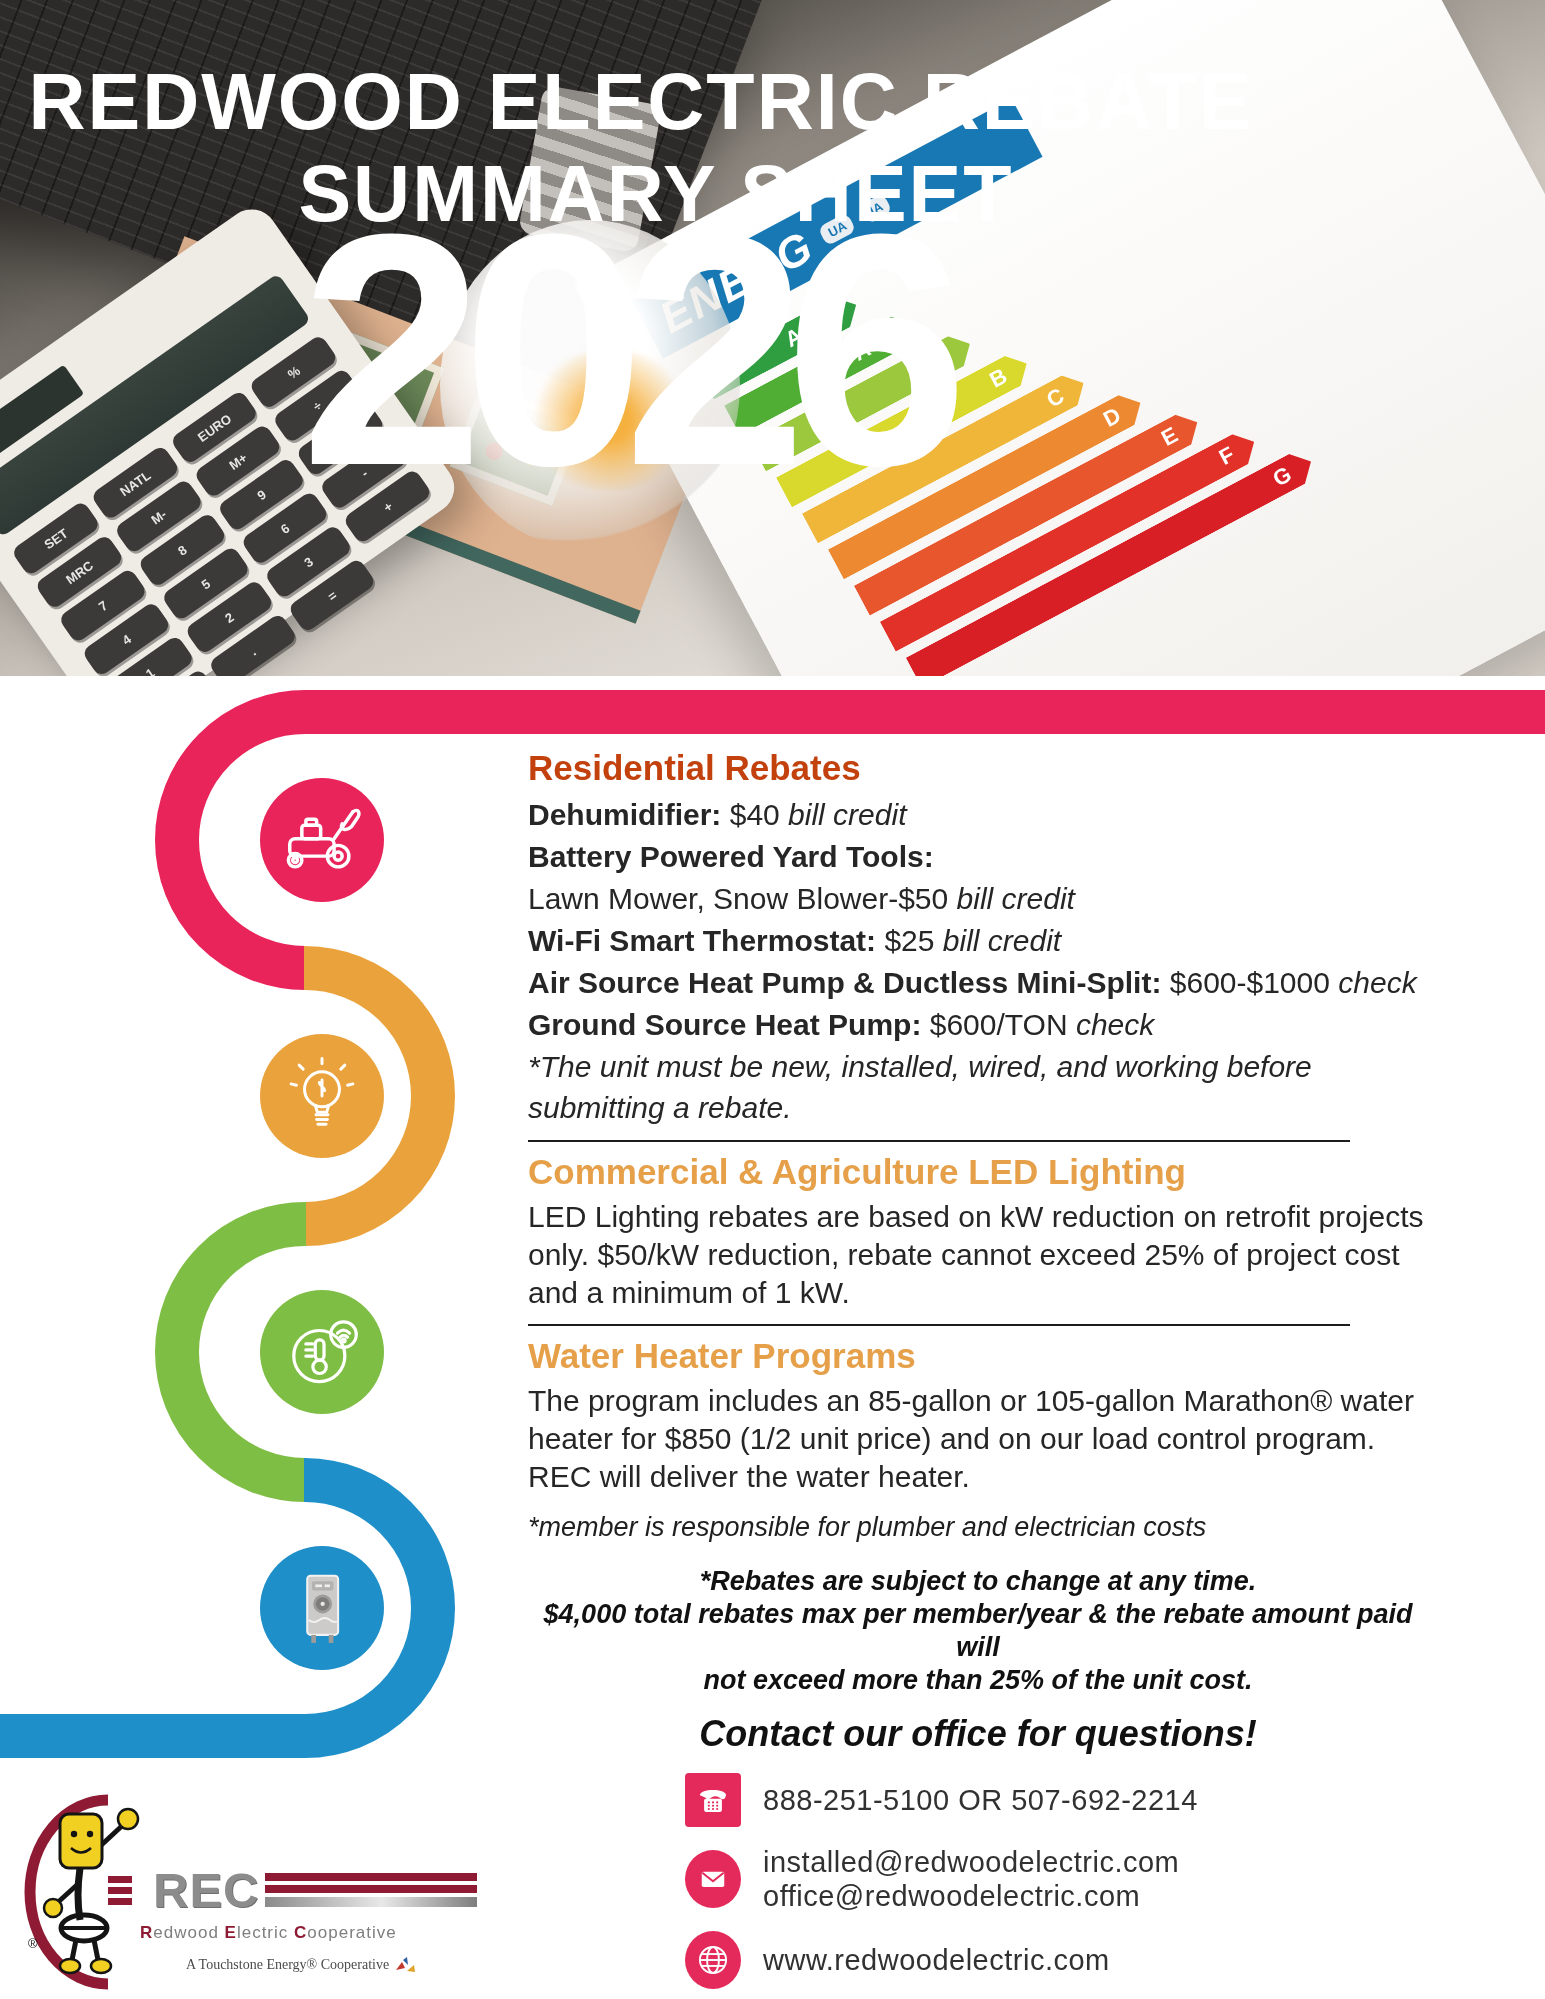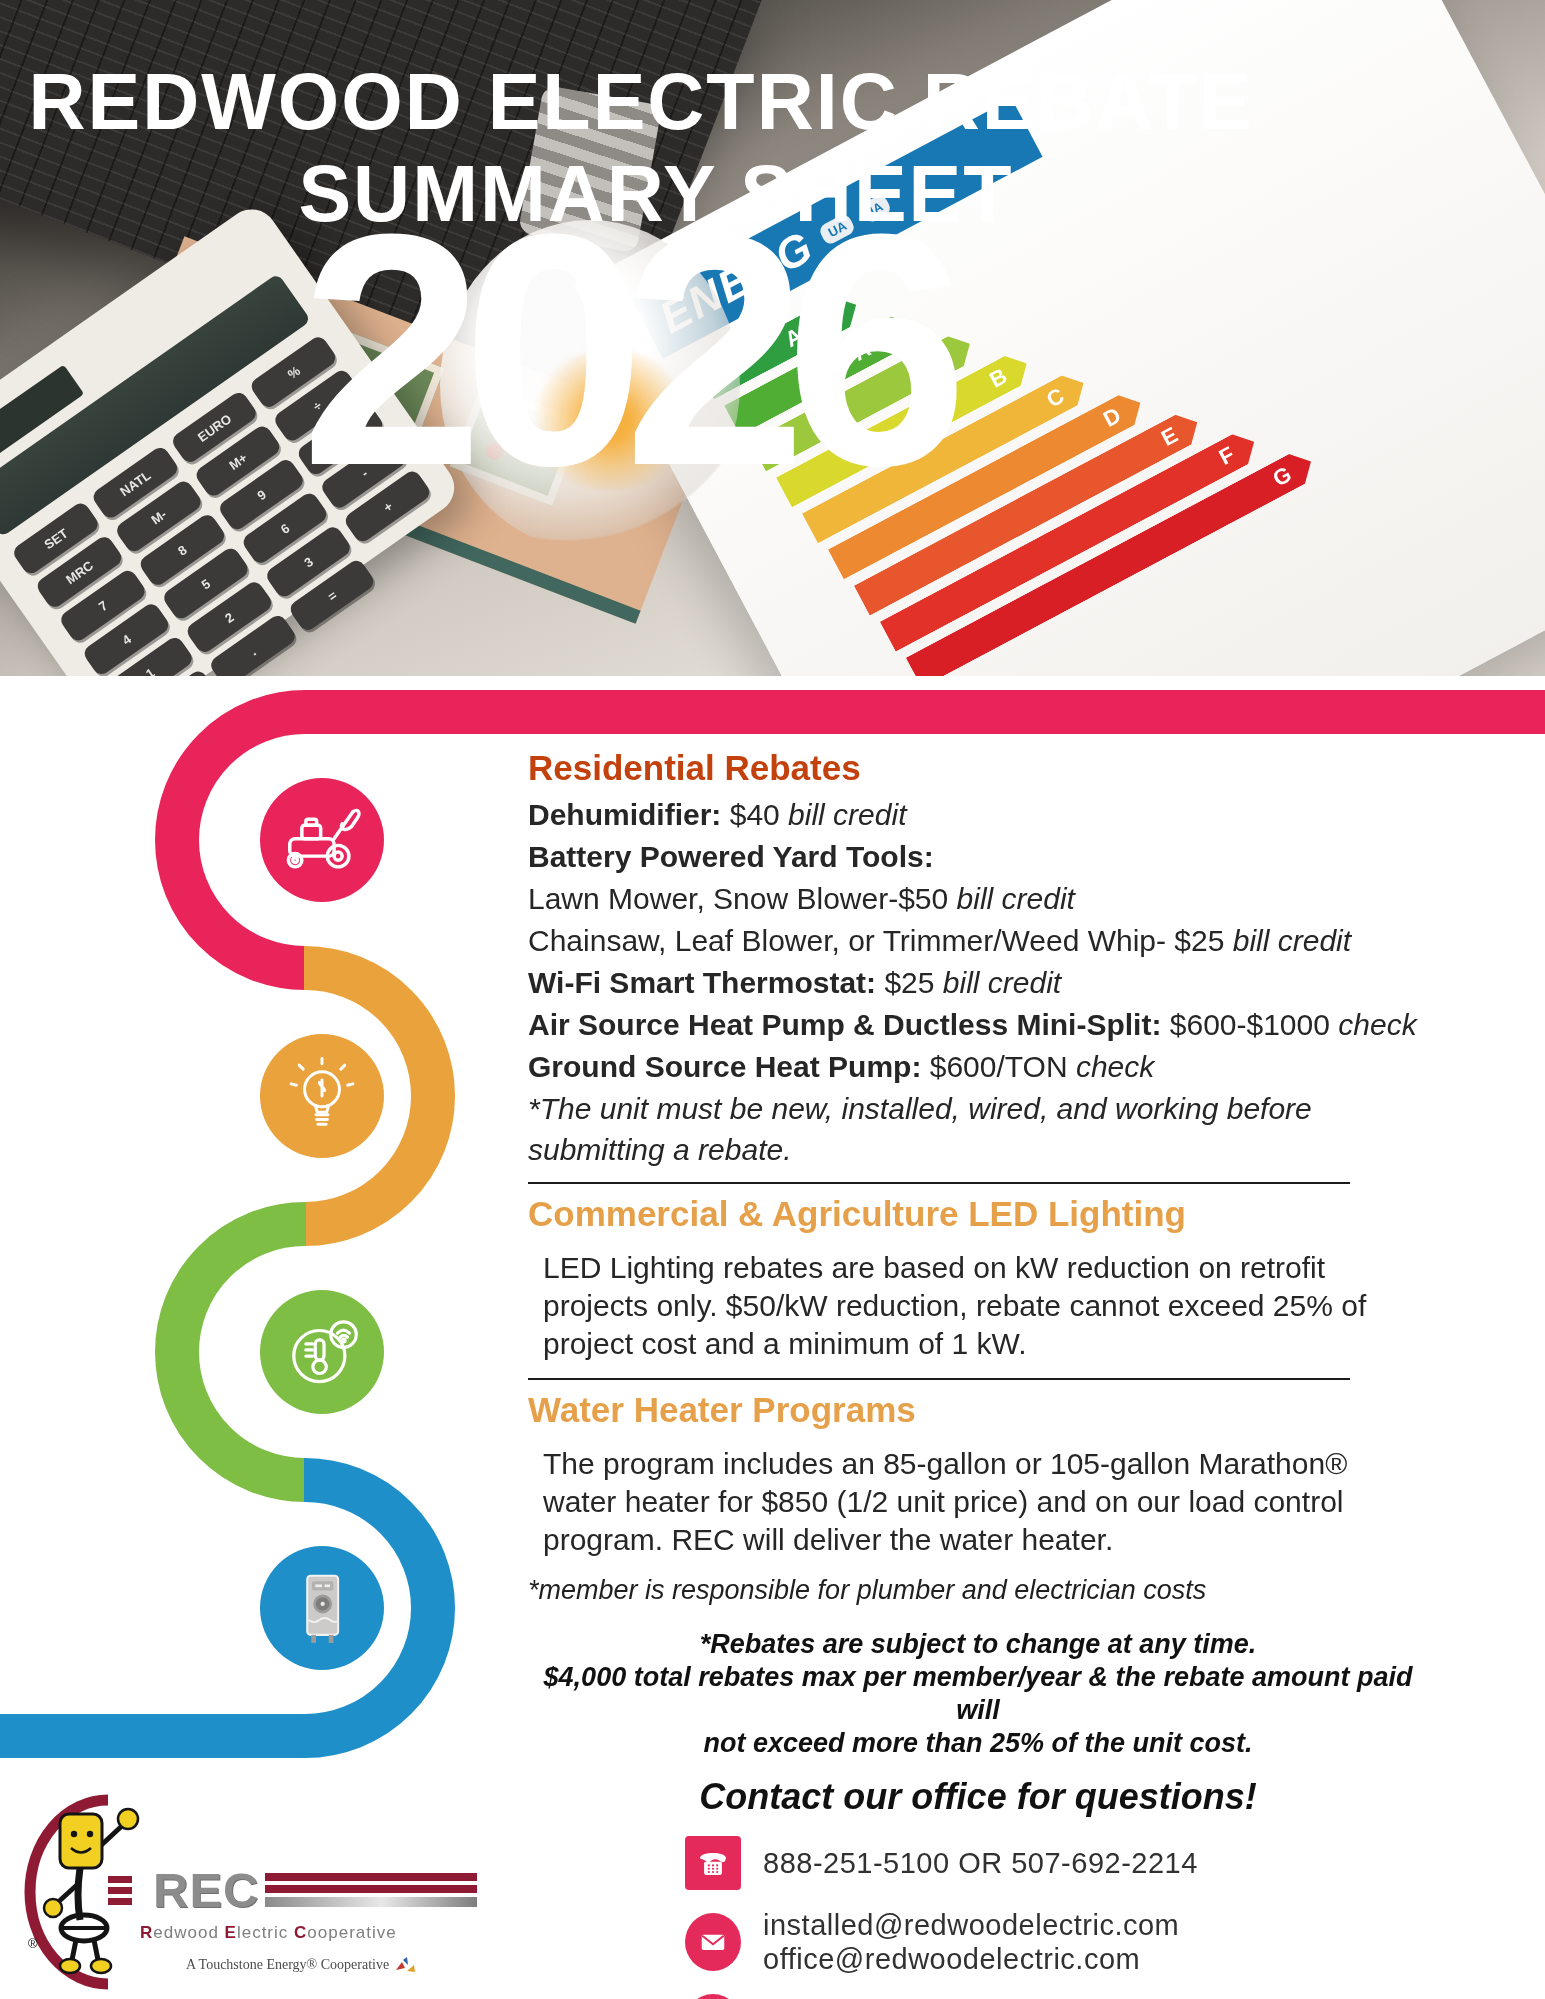--- a/index.html
+++ b/index.html
@@ -66,21 +66,21 @@
   .node{position:absolute;width:124px;height:124px;border-radius:50%;display:flex;align-items:center;justify-content:center;}
   .node svg{width:86px;height:86px;}
 
   
   .content{position:absolute;left:528px;top:748px;width:900px;color:#262626;}
   .sec-h{font-size:35px;font-weight:800;margin:0 0 6px 0;}
   .rich-line{font-size:30px;line-height:42px;white-space:normal;}
   .rich-line .b{font-weight:700;}
   .rich-line .i{font-style:italic;}
   .rich-line.all-i{font-style:italic;line-height:41px;}
-  .para{font-size:30px;line-height:38px;margin:15px;}
+  .para{font-size:30px;line-height:38px;margin:0;}
   .rule{border:none;border-top:2px solid #1c1c1c;width:822px;margin:12px 0 10px 0;}
   .note-sm{font-style:italic;font-size:27px;margin:16px 0 0 0;color:#1f1f1f;}
   .fineprint{margin-top:22px;text-align:center;font-weight:700;font-style:italic;font-size:27px;line-height:33px;color:#111;}
   .contact-h{margin-top:16px;text-align:center;font-weight:700;font-style:italic;font-size:36px;color:#111;}
   .contact-rows{margin-top:18px;}
   .c-row{display:flex;align-items:center;margin-left:157px;margin-bottom:18px;}
   .c-icon{flex:0 0 auto;display:flex;align-items:center;justify-content:center;margin-right:22px;}
   .c-icon.square{width:56px;height:54px;border-radius:4px;}
   .c-icon.round{width:56px;height:58px;border-radius:50%;}
   .c-text{font-size:29px;color:#313131;letter-spacing:.5px;line-height:34px;}
@@ -242,21 +242,20 @@
     </svg>
   </div>
 
   <div class="content">
 
     <h2 class="sec-h" id="h-res" style="color: #c2410c;">Residential Rebates</h2>
     <div id="res-lines">
         <div class="rich-line"><span class="b">Dehumidifier:</span><span class="t"> $40 </span><span class="i">bill credit</span></div>
         <div class="rich-line"><span class="b">Battery Powered Yard Tools:</span></div>
         <div class="rich-line"><span class="t">Lawn Mower, Snow Blower-$50 </span><span class="i">bill credit</span></div>
-        <div class="rich-line"><span class="t">Chainsaw, Leaf Blower, or Trimmer/Weed Whip- $25 </span><span class="i">bill credit</span></div>
         <div class="rich-line"><span class="b">Wi-Fi Smart Thermostat:</span><span class="t"> $25 </span><span class="i">bill credit</span></div>
         <div class="rich-line"><span class="b">Air Source Heat Pump &amp; Ductless Mini-Split:</span><span class="t"> $600-$1000 </span><span class="i">check</span></div>
         <div class="rich-line"><span class="b">Ground Source Heat Pump:</span><span class="t"> $600/TON </span><span class="i">check</span></div>
       </div>
     <div class="rich-line all-i" style="width:860px;">*The unit must be new, installed, wired, and working before submitting a rebate.</div>
 
     <hr class="rule">
 
     <h2 class="sec-h" id="h-com" style="color: rgb(229, 160, 73);">Commercial &amp; Agriculture LED Lighting</h2>
     <p class="para">LED Lighting rebates are based on kW reduction on retrofit projects only.  $50/kW reduction, rebate cannot exceed 25% of project cost and a minimum of 1 kW.</p>

